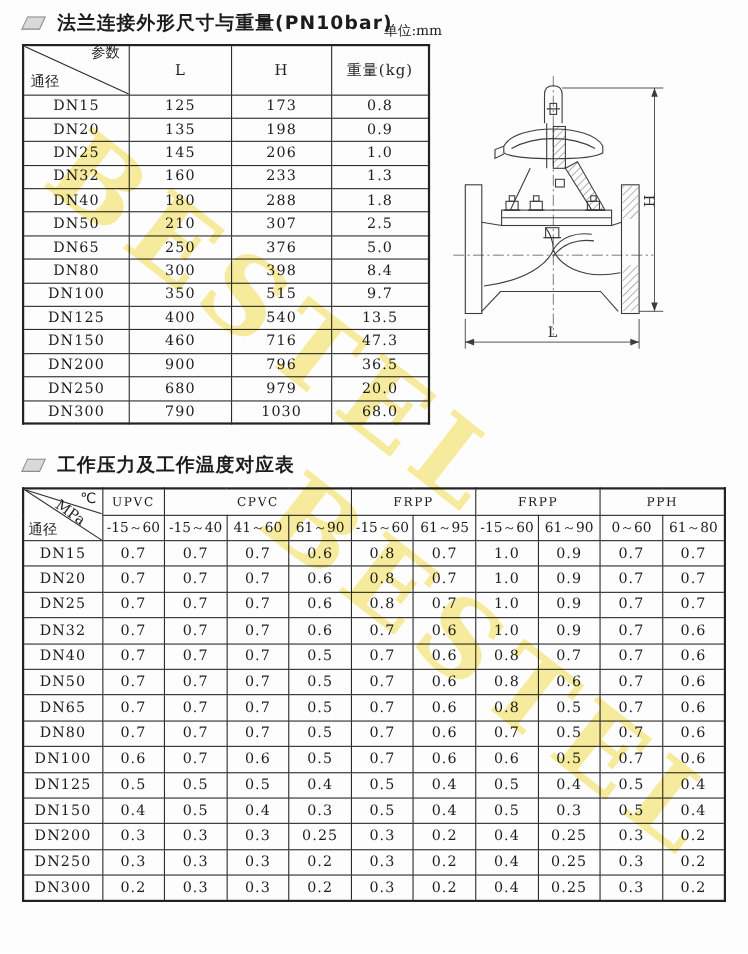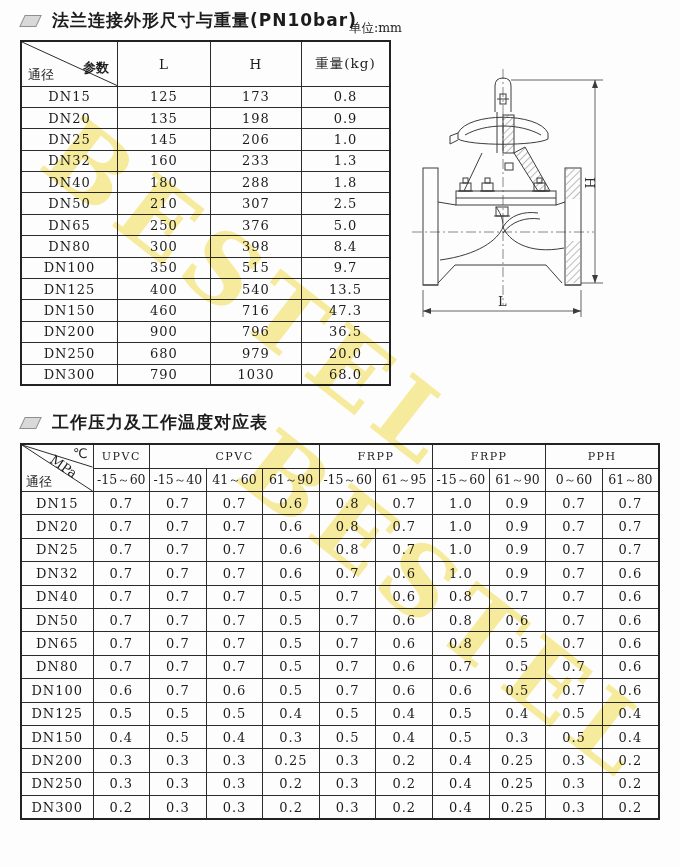--- a/index.html
+++ b/index.html
@@ -34,21 +34,21 @@
   #t2 thead tr.mats{height:24px;}
   #t2 thead tr.temps{height:22px;}
   #t2 tbody tr{height:23.4px;}
   .mat{font-family:"DejaVu Serif",serif;font-size:11px;letter-spacing:1.5px;}
   .tmp{font-family:"DejaVu Serif",serif;font-size:12.5px;}
   td.dn,td.num{font-family:"DejaVu Serif",serif;font-size:13px;letter-spacing:1px;}
   
   .corner{position:relative;padding:0;}
   .corner svg{position:absolute;left:0;top:0;width:100%;height:100%;}
   .corner span{position:absolute;font-size:13px;line-height:1;}
-  .c-tr{top:19px;right:8px;font-weight:bold;}
+  .c-tr{top:0;right:8px;}
   .c-bl{bottom:5px;left:6px;}
   .c2-temp{top:2px;right:5px;font-size:12px;}
   .c2-mpa{top:15px;left:27px;font-size:11px;transform:rotate(35deg);font-family:"DejaVu Serif",serif;}
   .c2-dn{bottom:3px;left:4px;font-size:12px;}
   
   #note{position:absolute;left:20px;top:389px;width:650px;font-size:11px;z-index:2;
         font-family:"DejaVu Serif",serif;letter-spacing:.2px;}
   
   #drawing{position:absolute;left:398px;top:55px;z-index:2;}
   #drawing .ln{stroke:#3c3c3c;stroke-width:1;fill:none;}

